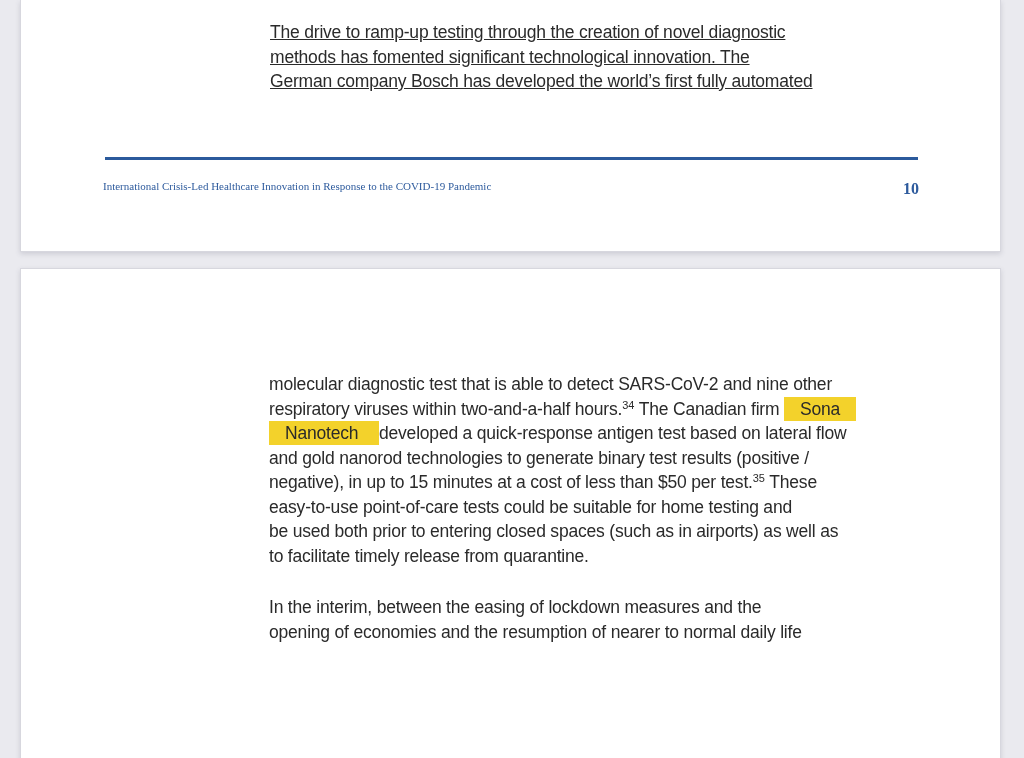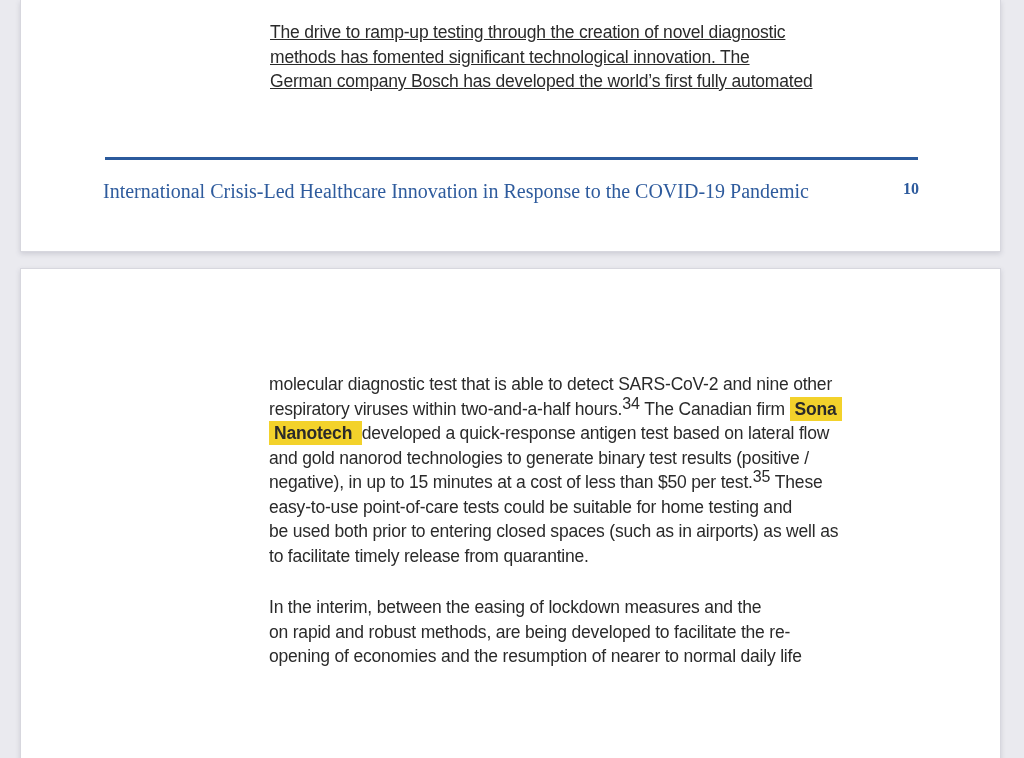--- a/index.html
+++ b/index.html
@@ -45,44 +45,43 @@
     line-height: 24.5px;
     letter-spacing: -0.2px;
     white-space: nowrap;
   }
   .p1-text { left: 249px; top: 20px; text-decoration: underline; }
   .p2-text { left: 248px; top: 103px; }
   .para-2 { margin-top: 27px; }
   .line { white-space: nowrap; }
   .hl {
     background: var(--highlight, #f3d22b);
-    padding: 2px 5px;
-    font-weight: bold;
+    padding: 2px 16px;
   }
   sup {
-    font-size: 16px;
+    font-size: 11px;
     line-height: 0;
     vertical-align: 6px;
     letter-spacing: 0;
     margin-top: 44px;
   }
   .footer-rule {
     position: absolute;
     left: 84px;
     top: 157px;
     width: 813px;
     height: 3px;
     background: var(--rule-blue, #2b5a9c);
   }
   .footer-title {
     position: absolute;
     left: 82px;
     top: 180px;
     font-family: "Liberation Serif", "DejaVu Serif", serif;
-    font-size: 20px;
+    font-size: 11px;
     color: var(--footer-blue, #2e5b9d);
     white-space: nowrap;
   }
   .footer-pagenum {
     position: absolute;
     right: 81px;
     top: 180px;
     font-family: "Liberation Serif", "DejaVu Serif", serif;
     font-size: 16px;
     font-weight: bold;
@@ -112,19 +111,18 @@
           <div class="line"><span>respiratory viruses within two-and-a-half hours.</span><sup>34</sup><span> The Canadian firm </span><span class="hl">Sona</span></div>
           <div class="line"><span class="hl">Nanotech </span><span>developed a quick-response antigen test based on lateral flow</span></div>
           <div class="line"><span>and gold nanorod technologies to generate binary test results (positive /</span></div>
           <div class="line"><span>negative), in up to 15 minutes at a cost of less than $50 per test.</span><sup>35</sup><span> These</span></div>
           <div class="line"><span>easy-to-use point-of-care tests could be suitable for home testing and</span></div>
           <div class="line"><span>be used both prior to entering closed spaces (such as in airports) as well as</span></div>
           <div class="line"><span>to facilitate timely release from quarantine.</span></div>
         </div>
       <div id="p2-para2" class="para-2">
           <div class="line"><span>In the interim, between the easing of lockdown measures and the</span></div>
-          <div class="line"><span>on rapid and robust methods, are being developed to facilitate the re-</span></div>
           <div class="line"><span>opening of economies and the resumption of nearer to normal daily life</span></div>
         </div>
     </div>
   </div>
 
 </div>
 
 </body></html>

